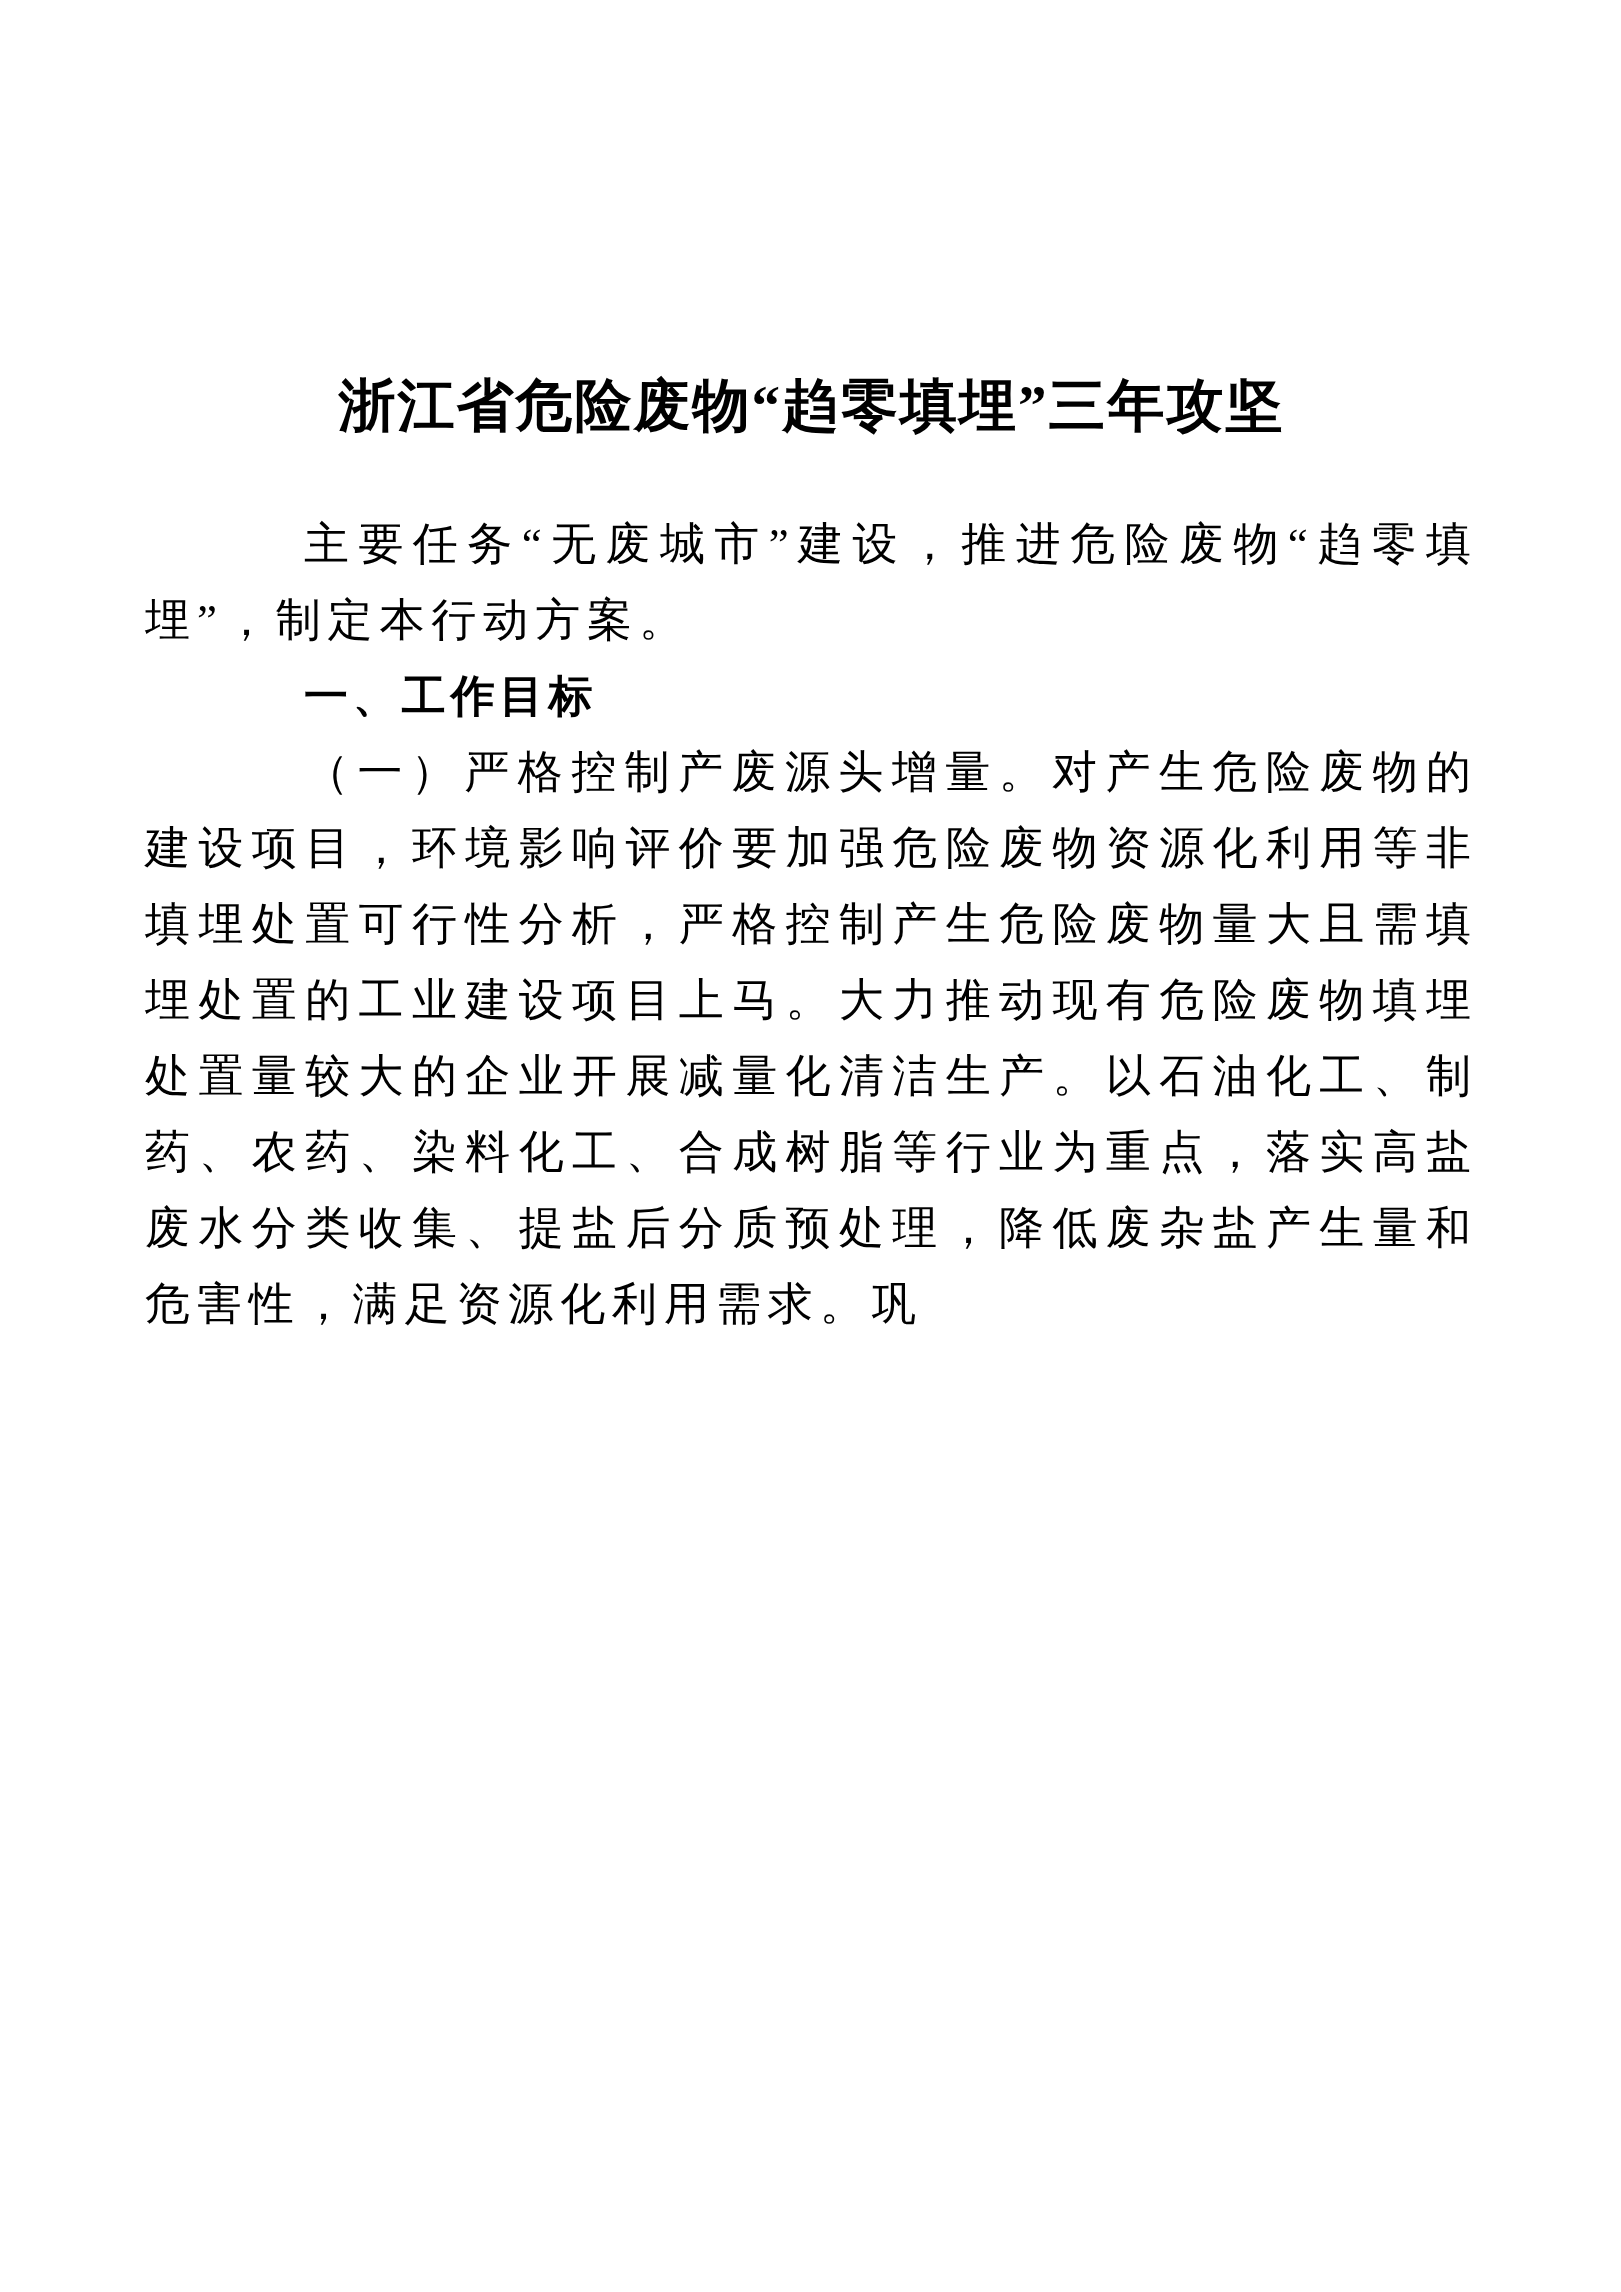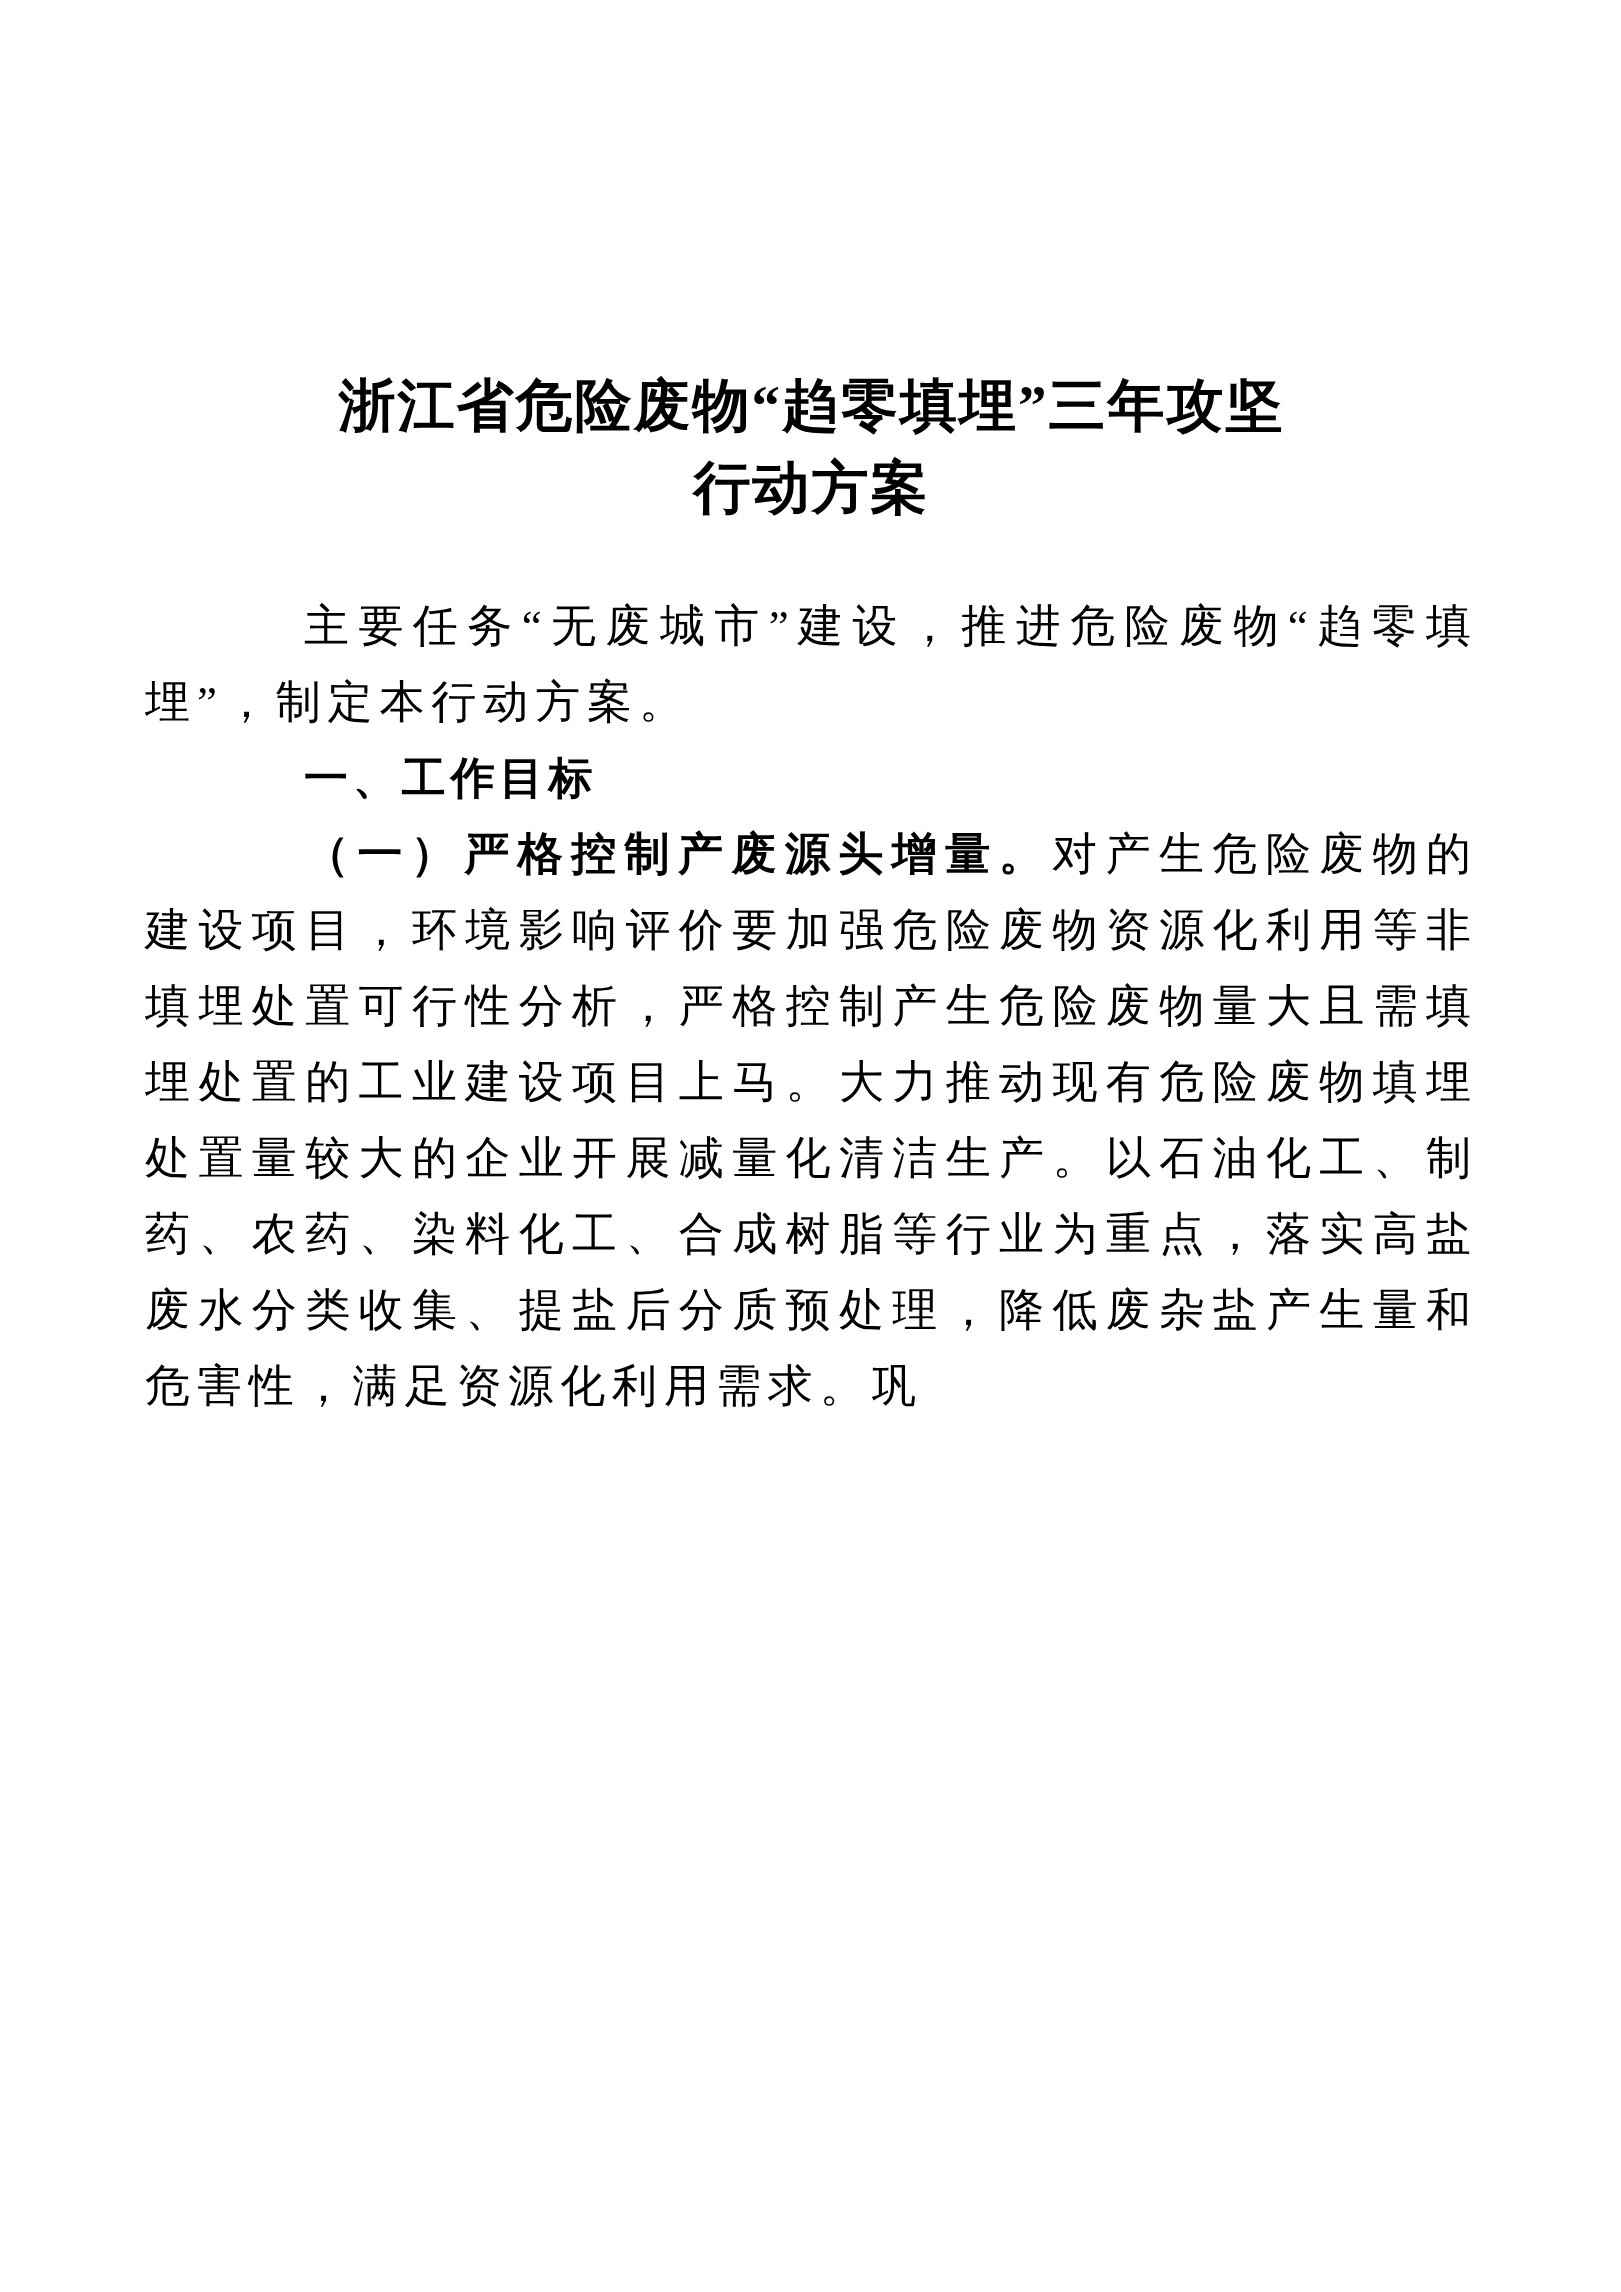--- a/index.html
+++ b/index.html
@@ -45,41 +45,40 @@
     margin: 0;
     font-size: 44px;
     line-height: 76px;
     font-weight: 700;
     letter-spacing: 4.9px;
     text-indent: 159px;
     font-family: "Liberation Sans", "DejaVu Sans", sans-serif;
     color: #000000;
   }
   .task-lead {
-    font-weight: 700;
+    font-weight: 400;
   }
   .page-footer {
     position: absolute;
     left: 257px;
     top: 2076px;
     font-size: 42px;
     line-height: 49px;
     letter-spacing: 11.8px;
     font-family: "Liberation Serif", "DejaVu Serif", serif;
     color: #000000;
   }
 </style>
 </head>
 <body>
 
 <div class="page">
 
   <h1 class="doc-title">
     <span class="title-line">浙江省危险废物“趋零填埋”三年攻坚</span>
-    <span class="title-line">行动方案</span>
   </h1>
 
   <p class="body-para">主要任务“无废城市”建设，推进危险废物“趋零填埋”，制定本行动方案。</p>
 
   <h2 class="section-heading">一、工作目标</h2>
 
 
 
   <p class="body-para"><strong class="task-lead">（一）严格控制产废源头增量。</strong><span>对产生危险废物的建设项目，环境影响评价要加强危险废物资源化利用等非填埋处置可行性分析，严格控制产生危险废物量大且需填埋处置的工业建设项目上马。大力推动现有危险废物填埋处置量较大的企业开展减量化清洁生产。以石油化工、制药、农药、染料化工、合成树脂等行业为重点，落实高盐废水分类收集、提盐后分质预处理，降低废杂盐产生量和危害性，满足资源化利用需求。巩</span></p>
 

